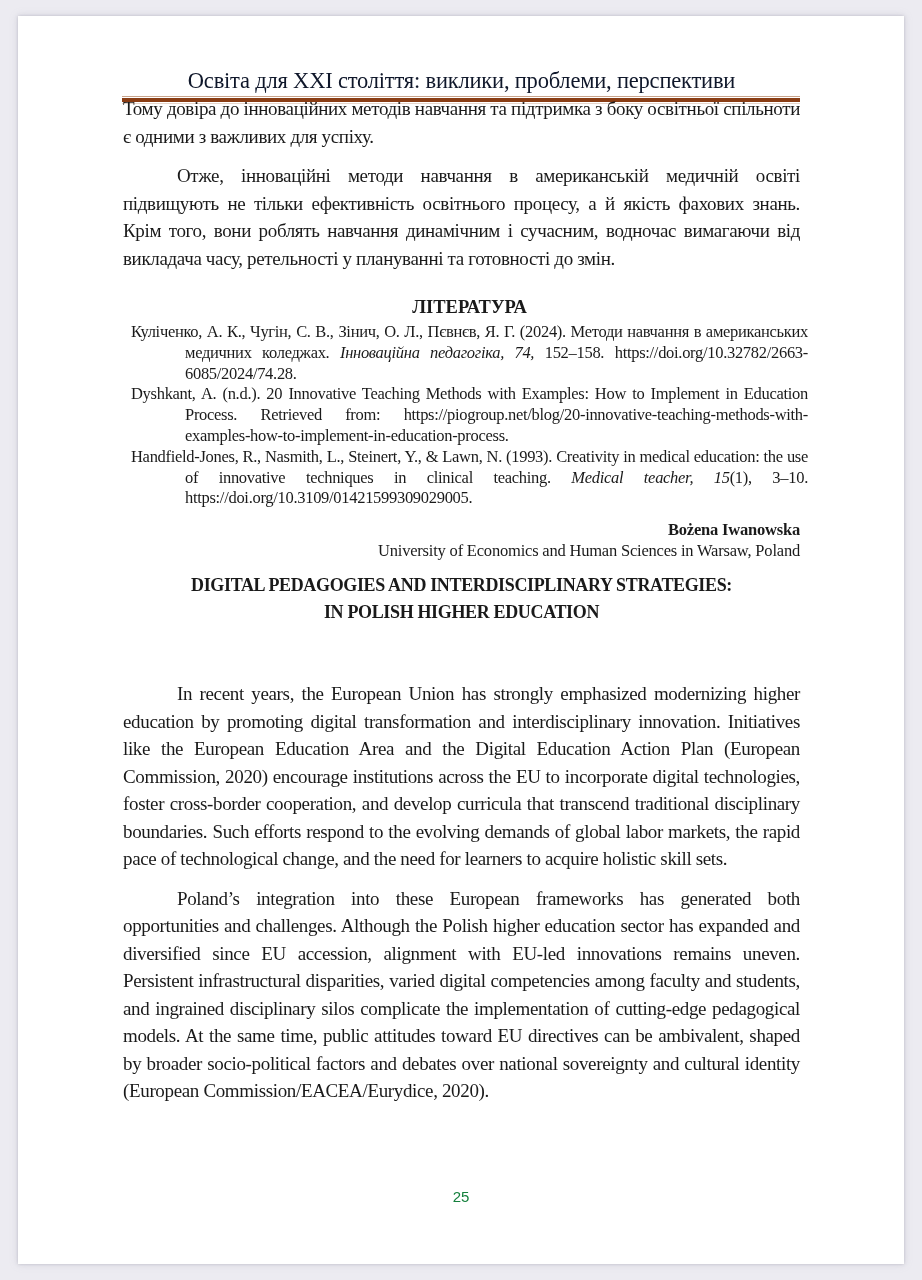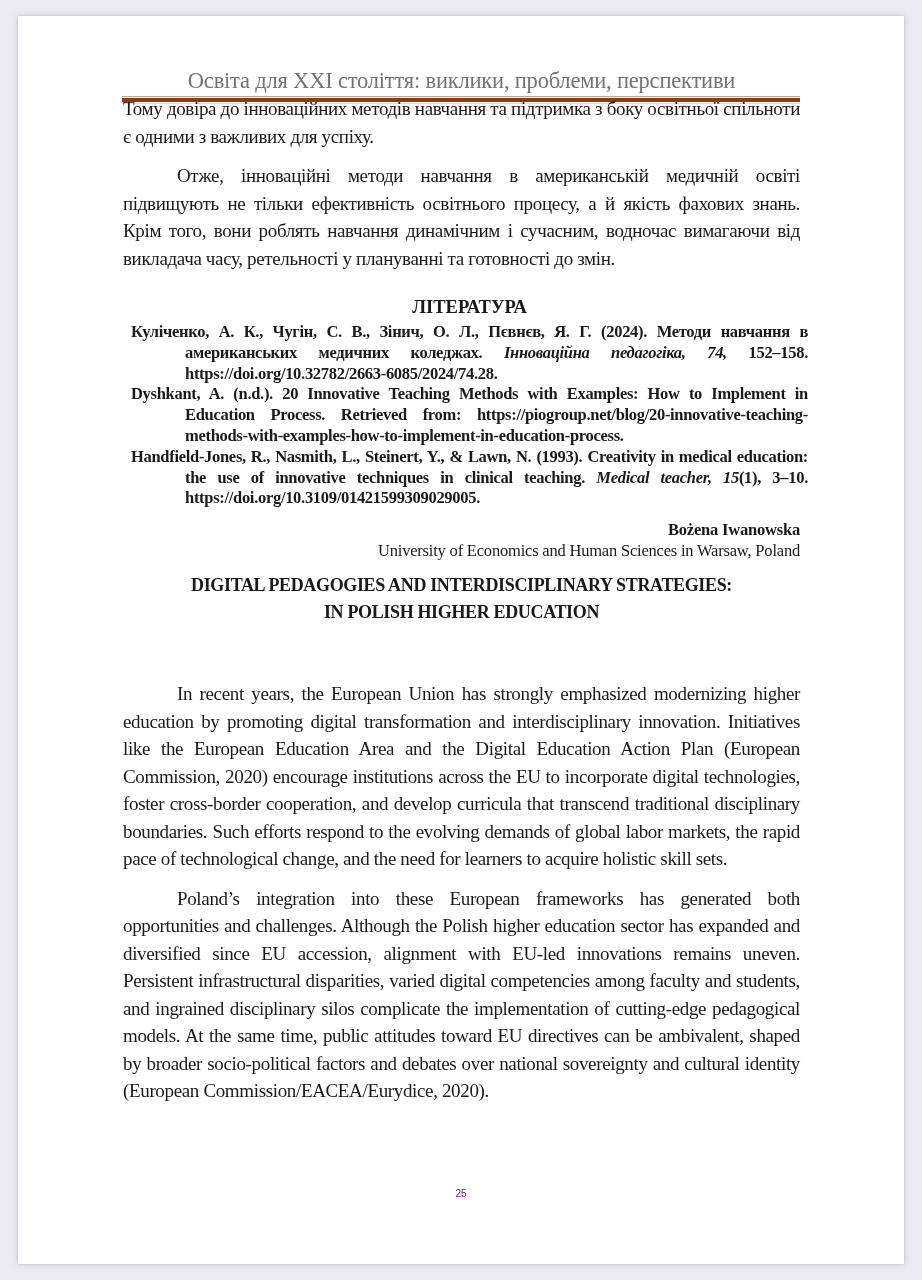--- a/index.html
+++ b/index.html
@@ -30,21 +30,21 @@
     width: 677px;
   }
   .running-head {
     position: absolute;
     left: 105px;
     top: 52px;
     width: 677px;
     text-align: center;
     font-size: 22.5px;
     letter-spacing: -0.2px;
-    color: #737373;
+    color: #0f172a;
     white-space: nowrap;
   }
   .head-rule {
     position: absolute;
     left: 104px;
     top: 80px;
     width: 678px;
     height: 7px;
   }
   .head-rule .thin {
@@ -116,22 +116,22 @@
     line-height: 27px;
     letter-spacing: -0.35px;
   }
   .page-number {
     position: absolute;
     left: 0;
     width: 886px;
     top: 1172px;
     text-align: center;
     font-family: "Liberation Sans", sans-serif;
-    font-size: 10px;
-    color: #701a75;
+    font-size: 15px;
+    color: #15803d;
   }
 </style>
 </head>
 <body>
 
 <div class="page">
 
   <div class="running-head">Освіта для XXI століття: виклики, проблеми, перспективи</div>
   <div class="head-rule">
     <div class="thin"></div>
@@ -139,21 +139,21 @@
     <div class="under"></div>
   </div>
 
   <div class="content" style="top: 79px;">
     <p class="body-text">Тому довіра до інноваційних методів навчання та підтримка з боку освітньої спільноти є одними з важливих для успіху.</p>
     <p class="body-text indent">Отже, інноваційні методи навчання в американській медичній освіті підвищують не тільки ефективність освітнього процесу, а й якість фахових знань. Крім того, вони роблять навчання динамічним і сучасним, водночас вимагаючи від викладача часу, ретельності у плануванні та готовності до змін.</p>
   </div>
 
   <div class="content" style="top: 279px; margin-left: 8px;">
     <div class="lit-heading">ЛІТЕРАТУРА</div>
-    <div class="refs" style="margin-top: 3px; font-weight: bold;">
+    <div class="refs" style="margin-top: 3px;">
       <p class="ref"><span>Куліченко, А. К., Чугін, С. В., Зінич, О. Л., Пєвнєв, Я. Г. (2024). Методи навчання в американських медичних коледжах. </span><i>Інноваційна педагогіка, 74,</i><span> 152–158. https://doi.org/10.32782/2663-6085/2024/74.28.</span></p>
       <p class="ref"><span>Dyshkant, A. (n.d.). 20 Innovative Teaching Methods with Examples: How to Implement in Education Process. Retrieved from: https://piogroup.net/blog/20-innovative-teaching-methods-with-examples-how-to-implement-in-education-process.</span></p>
       <p class="ref"><span>Handfield-Jones, R., Nasmith, L., Steinert, Y., &amp; Lawn, N. (1993). Creativity in medical education: the use of innovative techniques in clinical teaching. </span><i>Medical teacher, 15</i><span>(1), 3–10. https://doi.org/10.3109/01421599309029005.</span></p>
     </div>
   </div>
 
   <div class="content author-block" style="top: 503px;">
     <div class="author-name">Bożena Iwanowska</div>
     <div>University of Economics and Human Sciences in Warsaw, Poland</div>
   </div>

